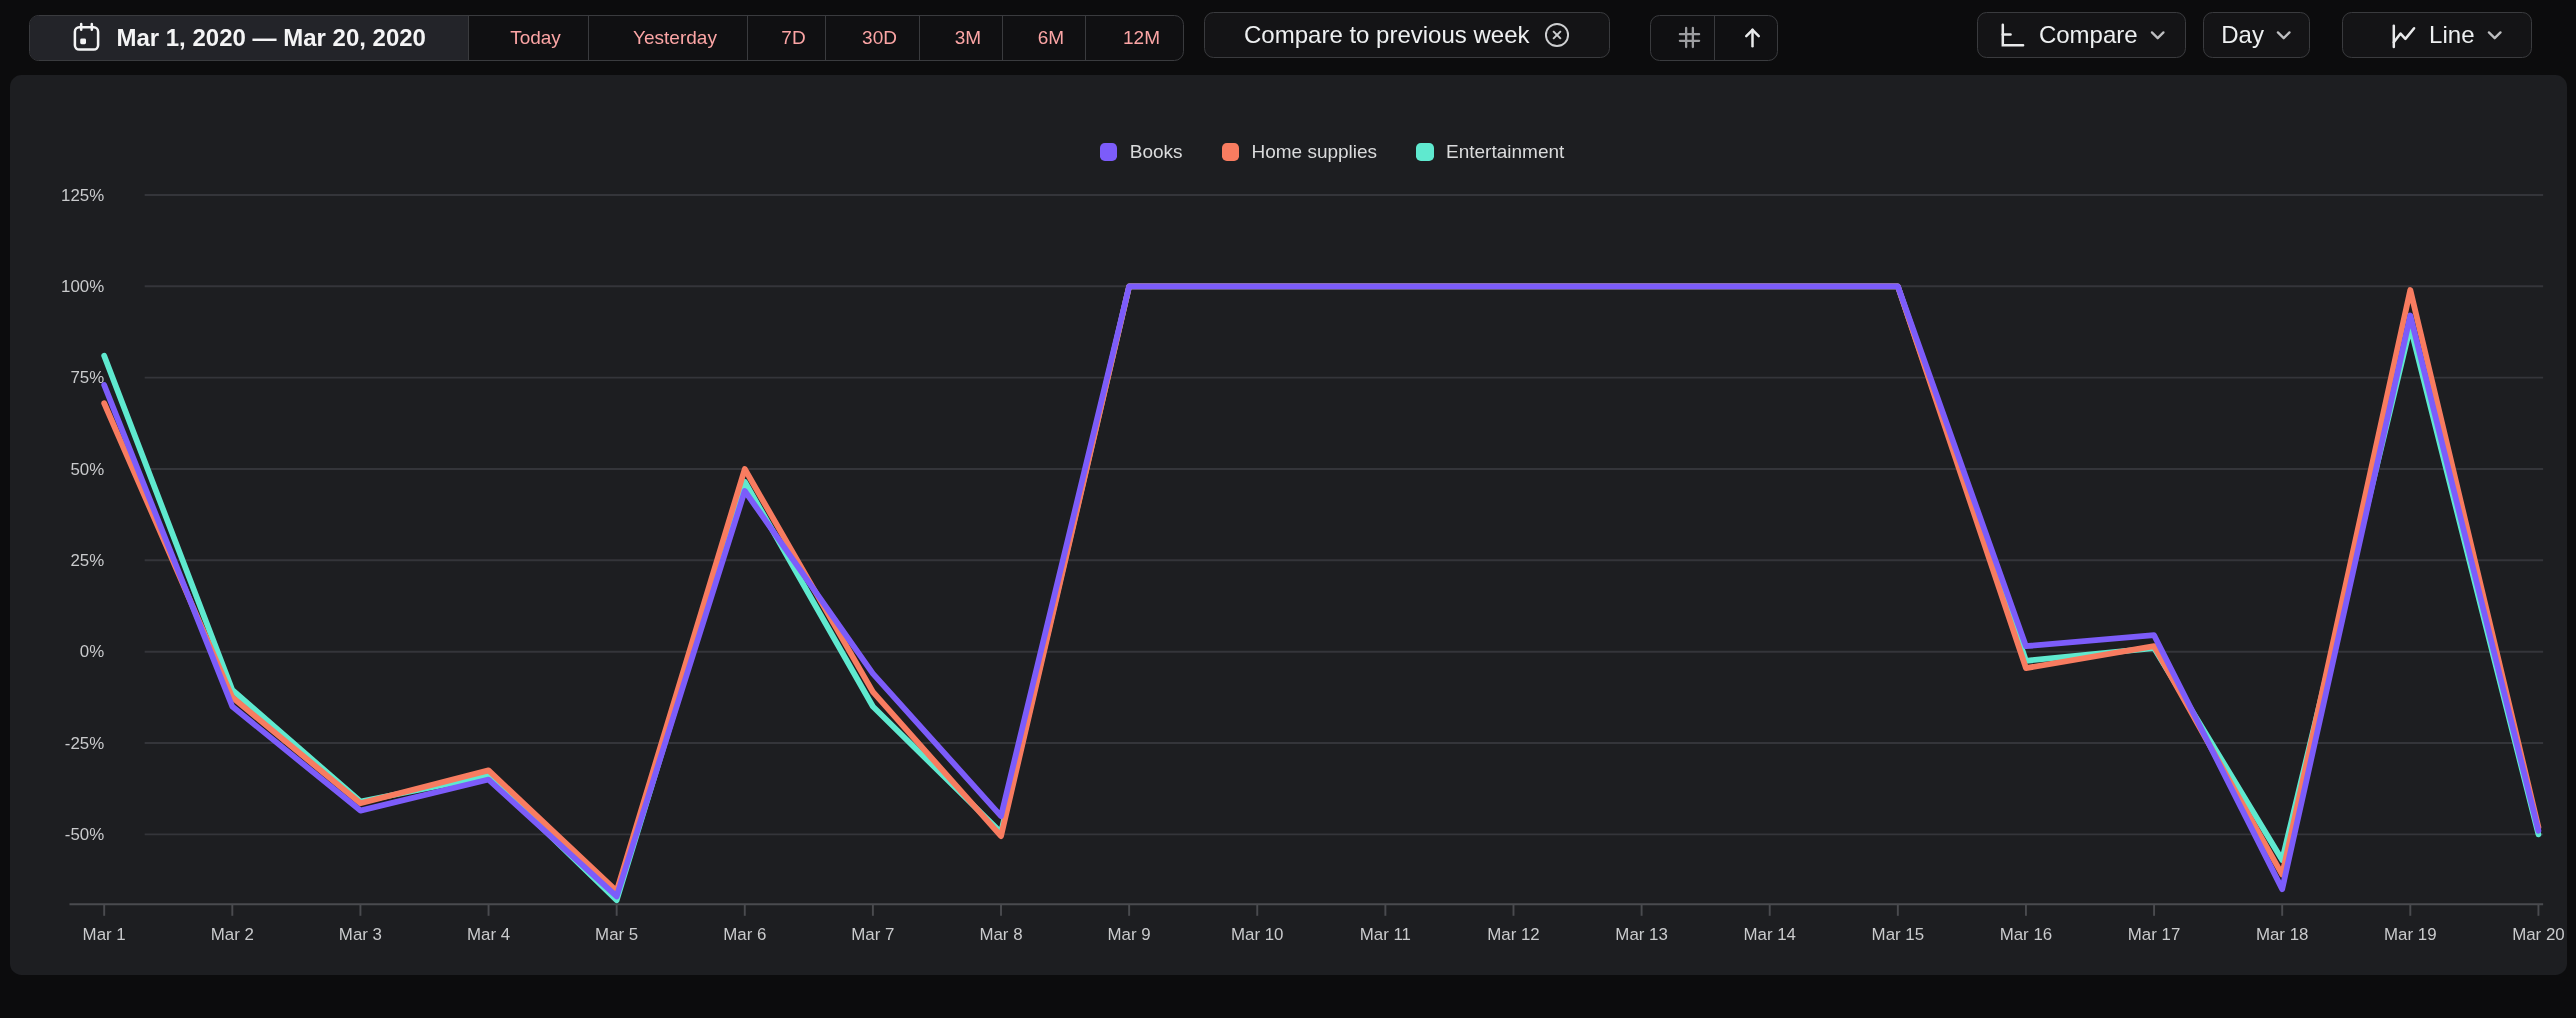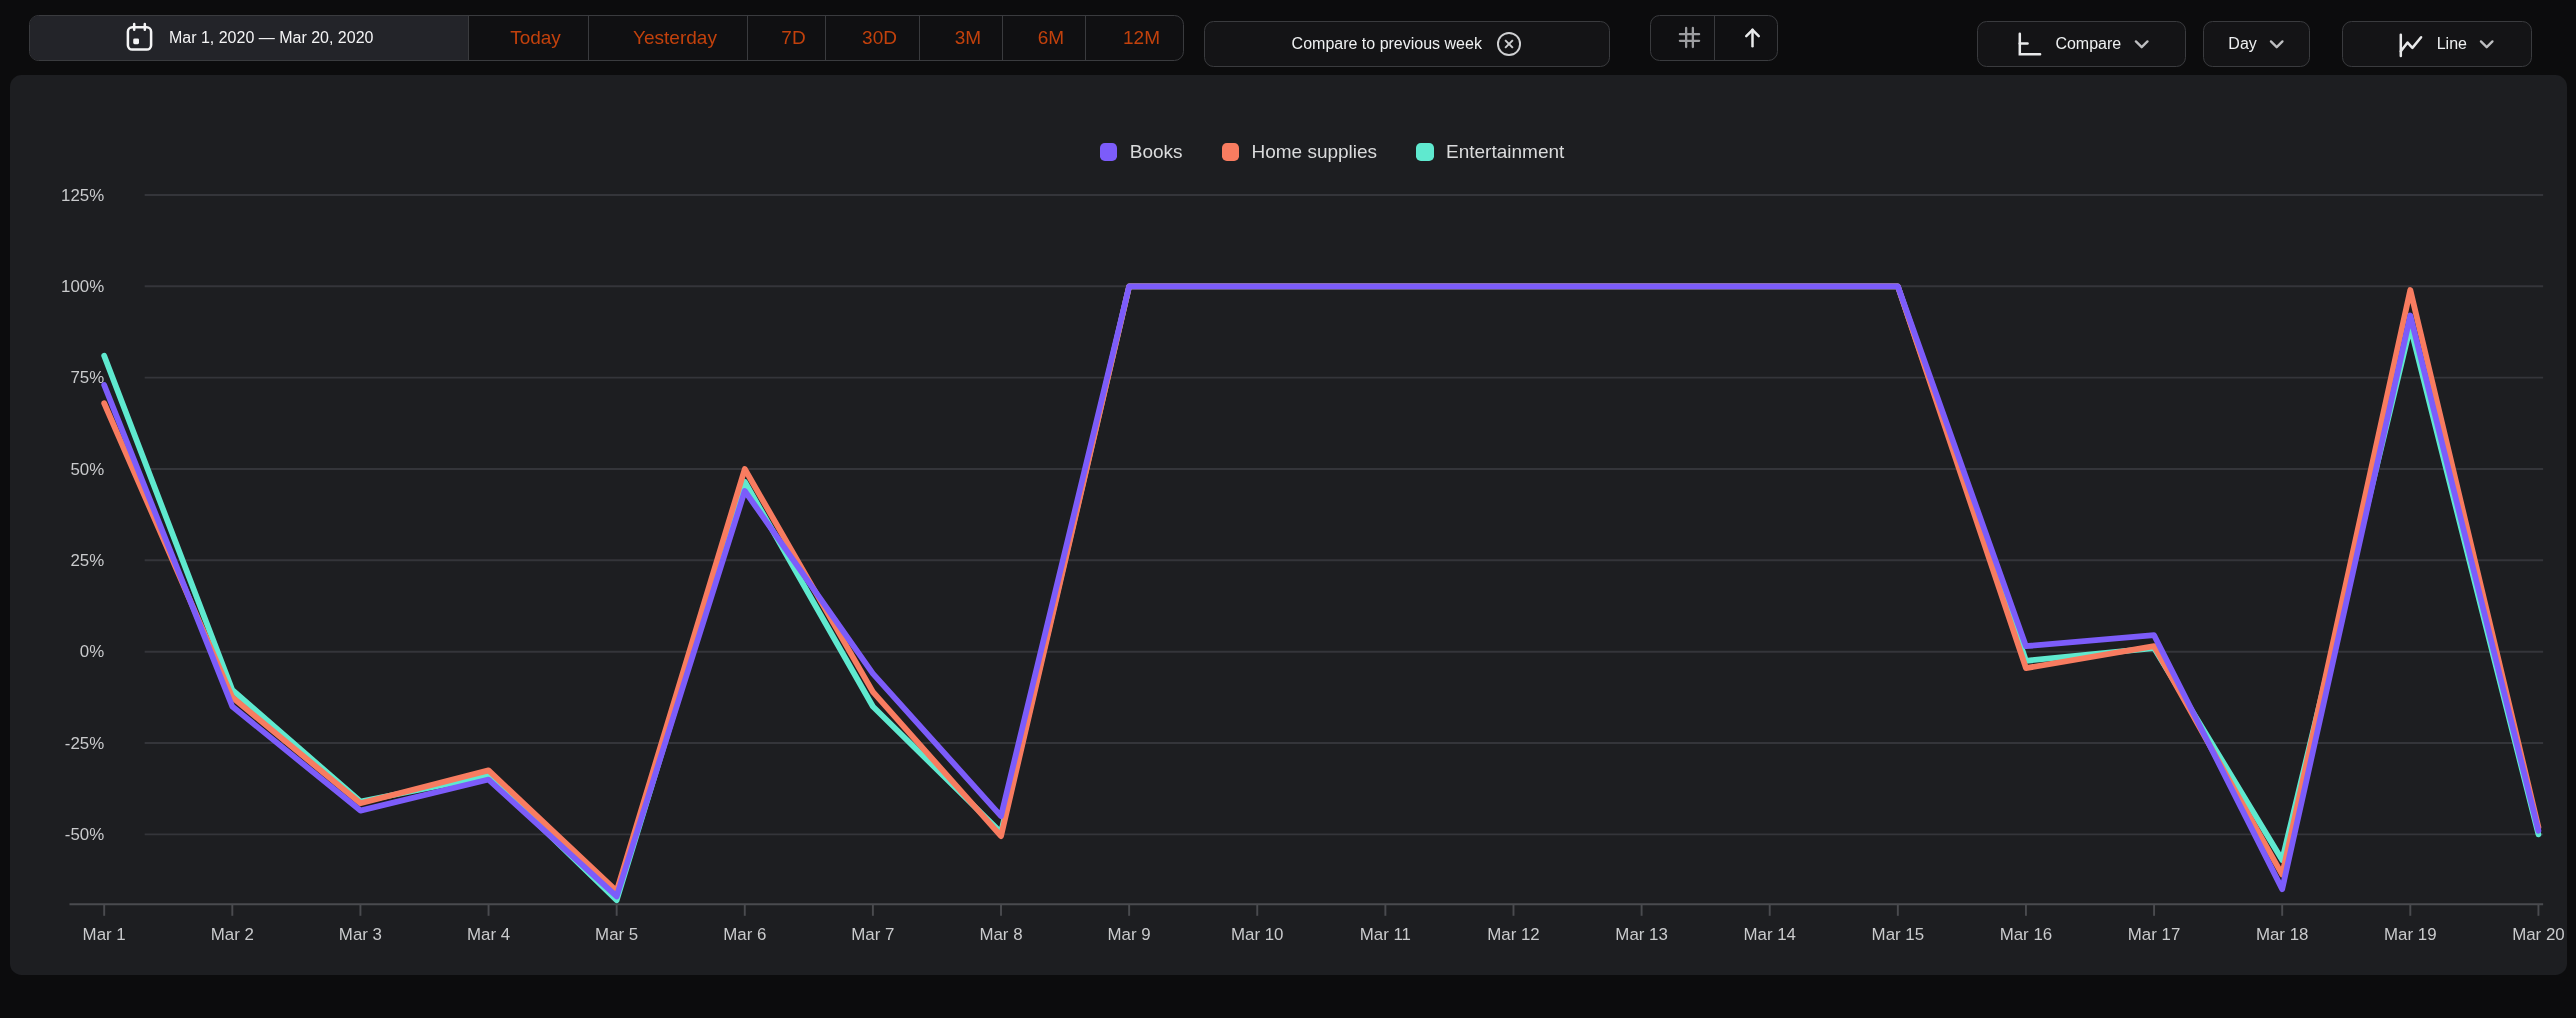--- a/index.html
+++ b/index.html
@@ -12,33 +12,33 @@
   }
   
   .toolbar{position:absolute;left:0;top:0;width:2576px;height:75px;z-index:30;}
   .seg-group{
     position:absolute;top:14.5px;height:46px;box-sizing:border-box;
     display:flex;align-items:stretch;
     border:1.9px solid #3a3b3e;border-radius:9.6px;background:#101012;
   }
   .seg{
     display:flex;align-items:center;justify-content:center;
-    color:#c2410c;font-size:19px;border-right:1.9px solid #3a3b3e;
+    color:#fca5a5;font-size:19px;border-right:1.9px solid #3a3b3e;
     box-sizing:border-box;cursor:pointer;white-space:nowrap;padding-left:14px;
   }
   .seg:last-child{border-right:none;border-top-right-radius:7.7px;border-bottom-right-radius:7.7px;}
   .seg-date{
-    background:#232429;color:#f4f4f5;font-weight:400;font-size:16px;
+    background:#232429;color:#f4f4f5;font-weight:700;font-size:24px;
     gap:15.4px;padding:0 23px;border-top-left-radius:7.7px;border-bottom-left-radius:7.7px;
   }
   .btn{
-    position:absolute;top:21px;height:46px;box-sizing:border-box;
+    position:absolute;top:12px;height:46px;box-sizing:border-box;
     display:flex;align-items:center;justify-content:center;gap:12.5px;
     border:1.9px solid #3a3b3e;border-radius:9.6px;background:#141416;
-    color:#eef0f1;font-size:16px;font-weight:500;cursor:pointer;white-space:nowrap;
+    color:#eef0f1;font-size:24px;font-weight:500;cursor:pointer;white-space:nowrap;
   }
   .icon{display:flex;align-items:center;justify-content:center;flex:none;}
   .muted-icon{color:#9c9da0;}
   .bright-icon{color:#e9eaeb;}
   
   .card{
     position:absolute;left:9.6px;top:75px;width:2557px;height:900px;
     background:#1d1e21;border-radius:11.6px;z-index:1;
   }
   .legend{

